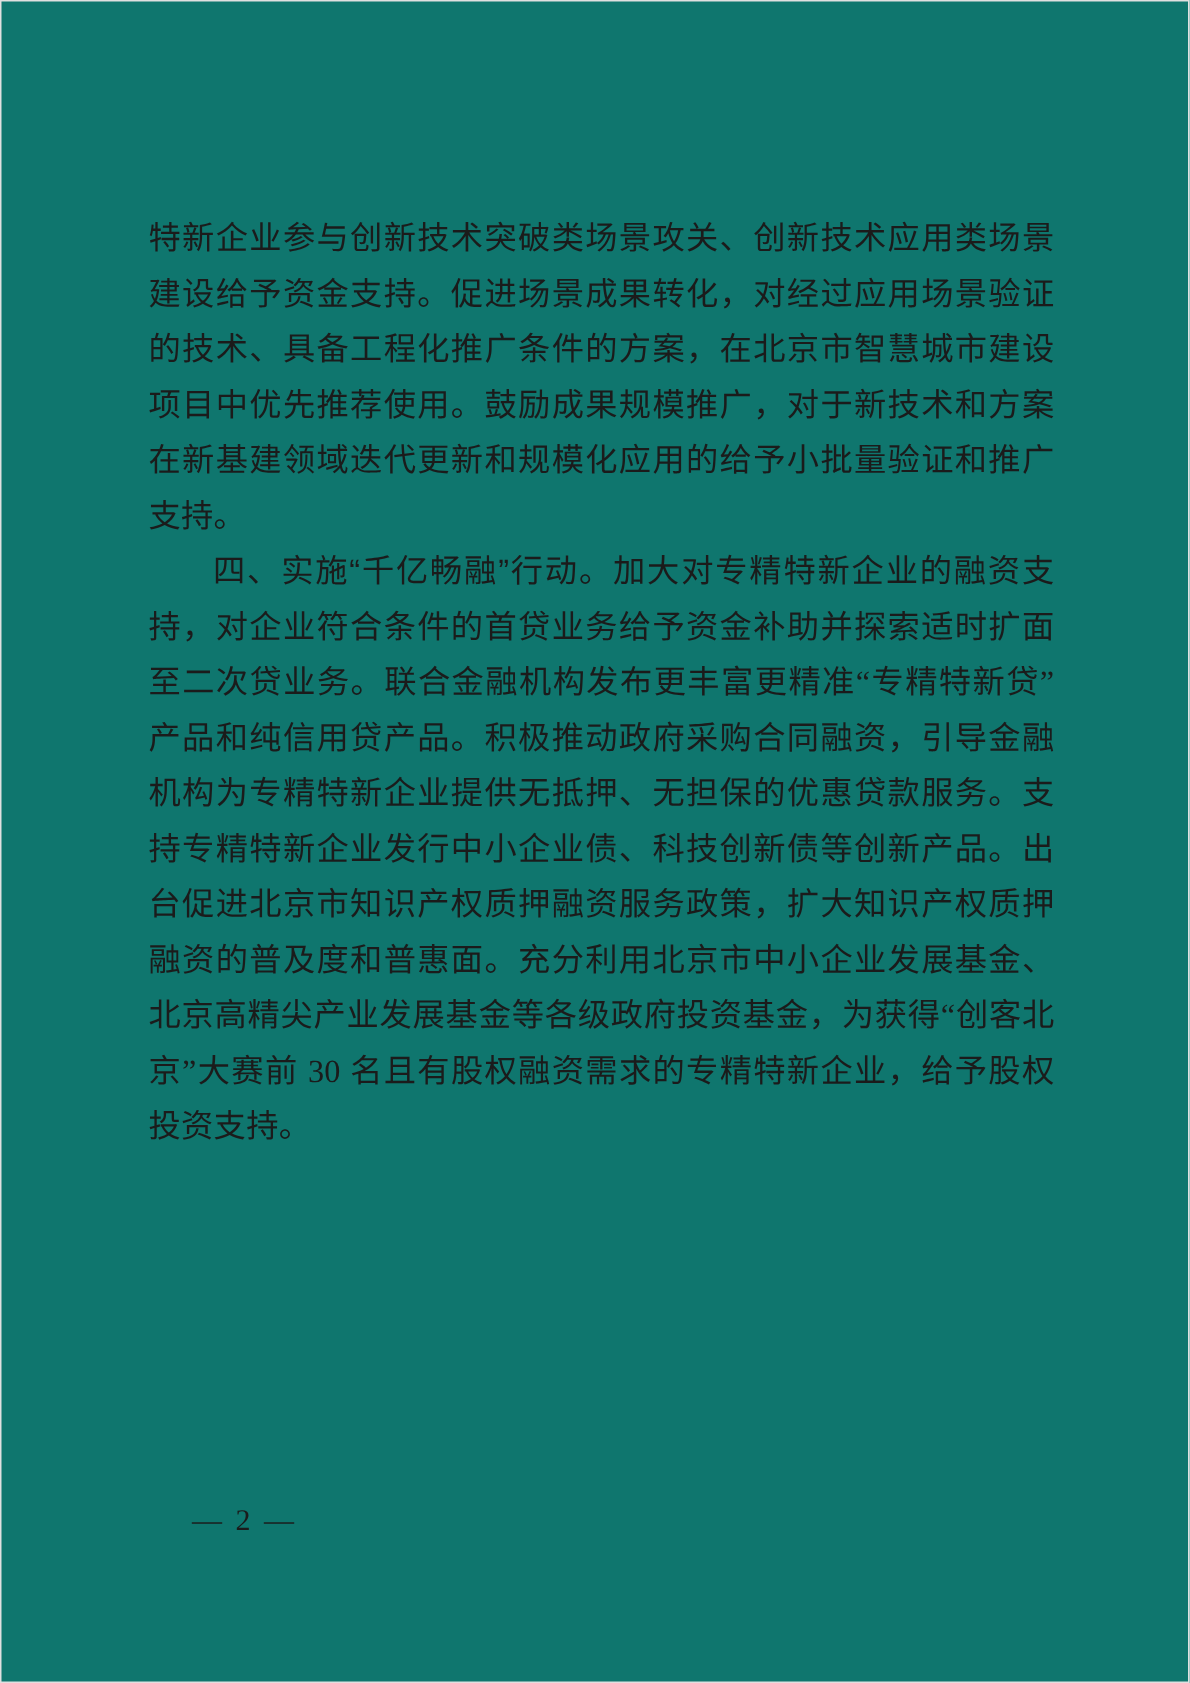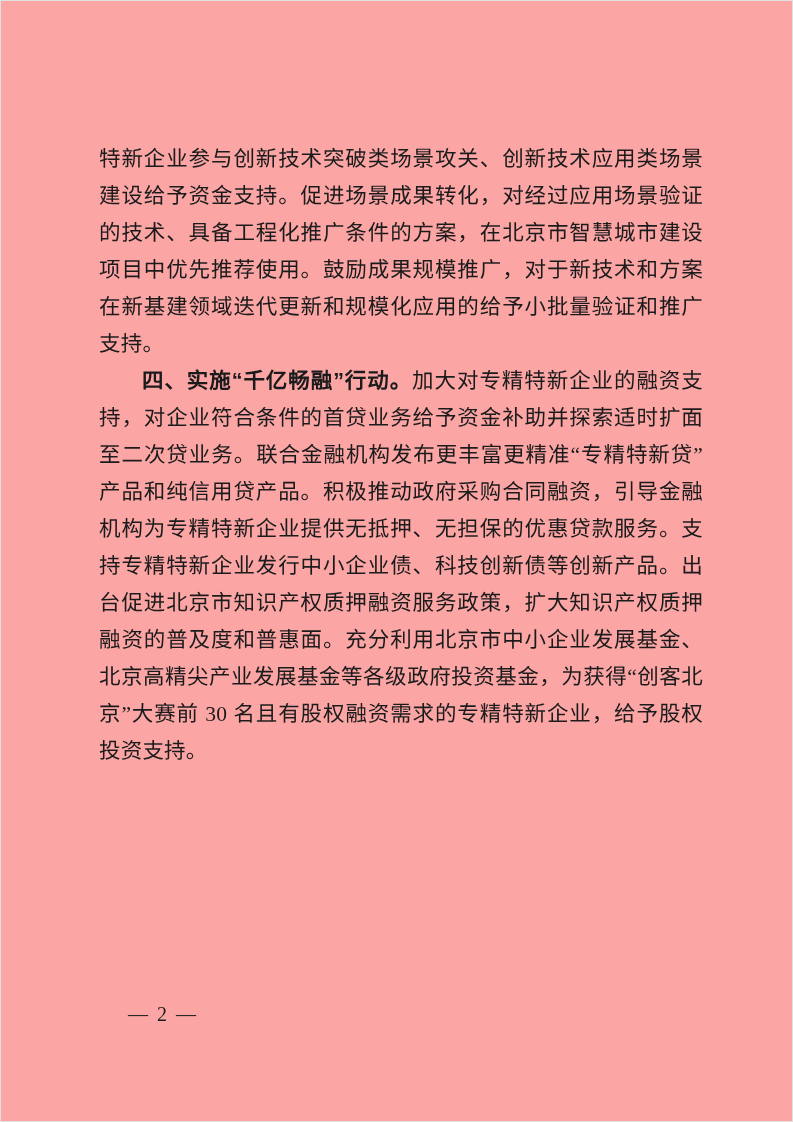--- a/index.html
+++ b/index.html
@@ -4,21 +4,21 @@
 <style>
   html, body {
     margin: 0;
     padding: 0;
     background: #ffffff;
   }
   .page {
     position: relative;
     width: 793px;
     height: 1122px;
-    background: #fca5a5;
+    background: #0f766e;
     box-sizing: border-box;
     border: 1px solid #e0e0e0;
     overflow: hidden;
     font-family: "Liberation Serif", serif;
     color: #1b1b1b;
   }
   .content {
     position: absolute;
     left: 98px;
     top: 140px;
@@ -30,21 +30,21 @@
     font-size: 21.5px;
     line-height: 37px;
     text-align: justify;
     text-justify: inter-character;
     letter-spacing: 0.2px;
   }
   .content p.indented {
     text-indent: 43px;
   }
   .lead {
-    font-weight: 700;
+    font-weight: 400;
     font-family: "Liberation Sans", sans-serif;
   }
   .footer {
     position: absolute;
     left: 127px;
     top: 1000px;
     font-size: 20px;
     line-height: 26px;
     color: #1b1b1b;
     letter-spacing: 2px;

